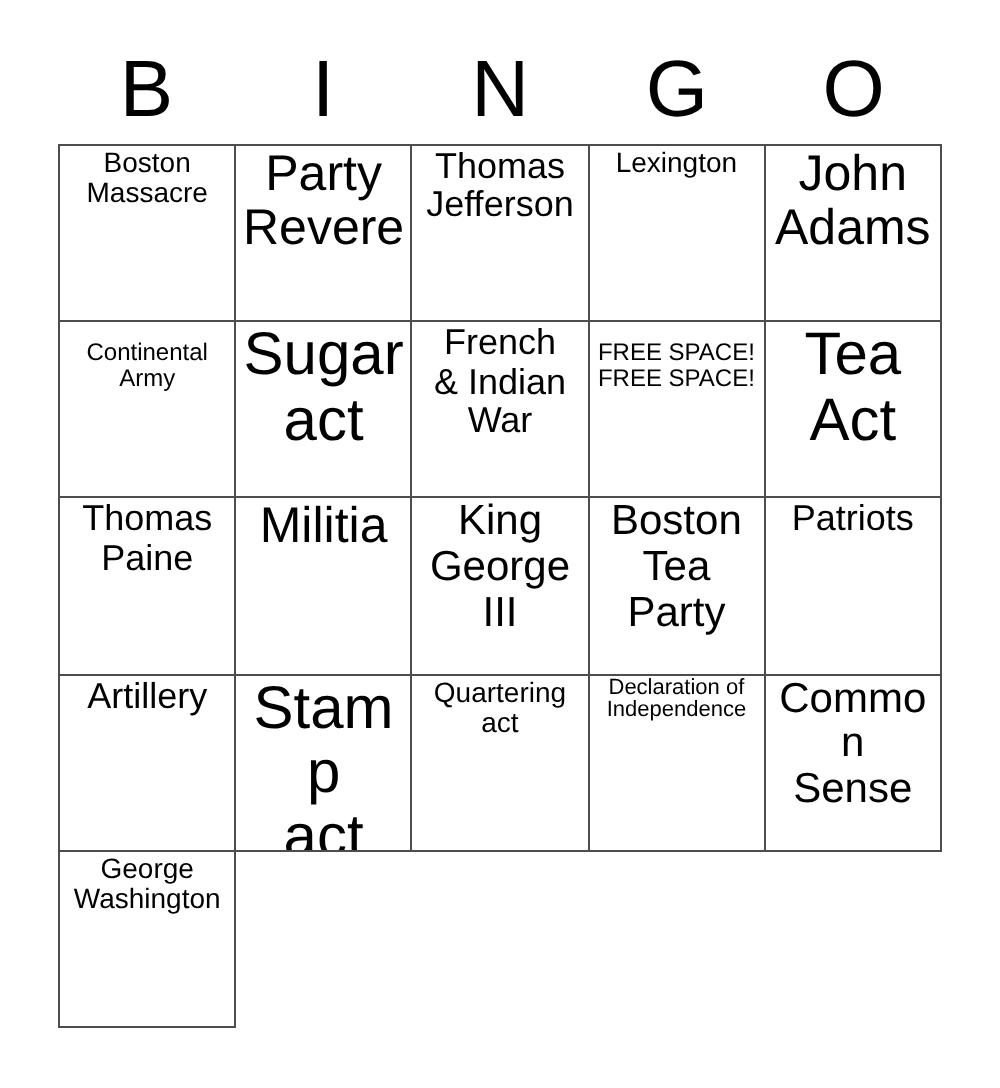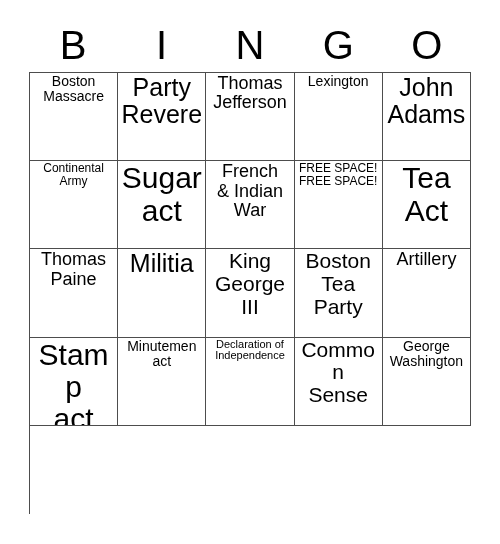--- a/index.html
+++ b/index.html
@@ -79,21 +79,21 @@
     word-wrap: break-word;
     white-space: pre-line;
   }
 
   
   .fs-xxl .cell-text { font-size: 30px; }
   .fs-xl  .cell-text { font-size: 25px; }
   .fs-l   .cell-text { font-size: 21px; }
   .fs-m   .cell-text { font-size: 18px; }
   .fs-s   .cell-text { font-size: 14px; }
-  .fs-xs  .cell-text { font-size: 12px; }
+  .fs-xs  .cell-text { font-size: 12px; margin-top: 8px; }
   .fs-xxs .cell-text { font-size: 11px; }
 </style>
 </head>
 <body>
 
 <div id="card-root">
 
   <div id="bingo-header">
     <div class="header-letter">B</div>
     <div class="header-letter">I</div>
@@ -153,28 +153,31 @@
         <span class="cell-text">King
 George
 III</span>
       </div>
       <div class="bingo-cell fs-l">
         <span class="cell-text">Boston
 Tea
 Party</span>
       </div>
       <div class="bingo-cell fs-m">
+        <span class="cell-text">Patriots</span>
+      </div>
+      <div class="bingo-cell fs-m">
         <span class="cell-text">Artillery</span>
       </div>
       <div class="bingo-cell fs-xxl">
         <span class="cell-text">Stamp
 act</span>
       </div>
       <div class="bingo-cell fs-s">
-        <span class="cell-text">Minutemen
+        <span class="cell-text">Quartering
 act</span>
       </div>
       <div class="bingo-cell fs-xxs">
         <span class="cell-text">Declaration of
 Independence</span>
       </div>
       <div class="bingo-cell fs-l">
         <span class="cell-text">Common
 Sense</span>
       </div>

